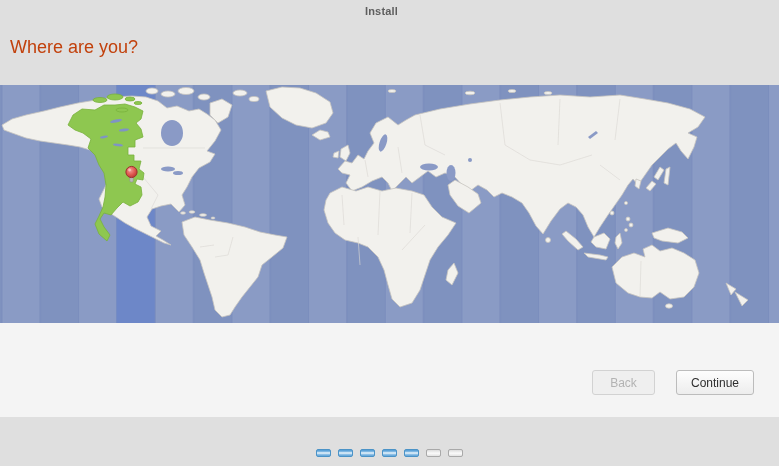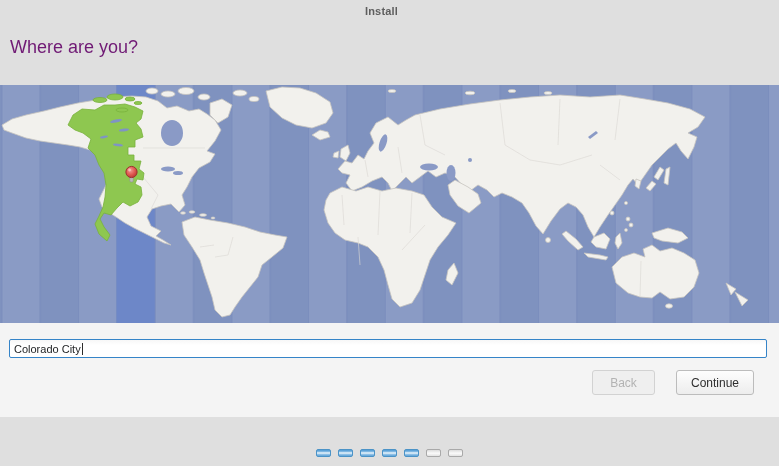--- a/index.html
+++ b/index.html
@@ -4,21 +4,21 @@
 <style>
   * { margin:0; padding:0; box-sizing:border-box; }
   html,body { width:779px; height:466px; }
   body { font-family:"Liberation Sans", sans-serif; background:#dfdfdf; }
   .window { position:relative; width:779px; height:466px; background:#dfdfdf; overflow:hidden; }
 
   .titlebar { position:absolute; top:0; left:0; right:16px; height:22px;
               display:flex; align-items:center; justify-content:center; }
   .titlebar .title { font-size:11px; font-weight:bold; color:#5e5e5e; letter-spacing:.2px; }
 
-  .heading { position:absolute; top:37px; left:10px; font-size:18px; font-weight:400; color:#701a75; }
+  .heading { position:absolute; top:37px; left:10px; font-size:18px; font-weight:400; color:#c2410c; }
 
   .map-wrap { position:absolute; top:85px; left:0; width:779px; height:238px; }
   .map-wrap svg { display:block; }
 
   .lower { position:absolute; top:323px; left:0; width:779px; height:94px; background:#f4f4f4; }
 
   .city-input { position:absolute; top:16px; left:9px; width:758px; height:19px;
                 background:linear-gradient(180deg,#f7f7f7 0%, #ffffff 30%);
                 border:1px solid #3584c8; border-radius:2px;
                 display:flex; align-items:center; padding-left:4px;
@@ -188,24 +188,20 @@
 
       <g>
         <rect x="129.8" y="91" width="3.4" height="6" rx="1.2" fill="#b9b9b9" stroke="#8a8a8a" stroke-width="0.5"></rect>
         <circle cx="131.5" cy="87" r="5.6" fill="url(#pinball)" stroke="#9d2f2f" stroke-width="1"></circle>
         <circle cx="129.6" cy="85" r="1.4" fill="#f6c2be" opacity="0.9"></circle>
       </g>
     </svg>
   </div>
 
   <div class="lower">
-    <div class="city-input" role="textbox">
-      <span>Colorado City</span>
-      <span class="caret"></span>
-    </div>
     <div class="btn btn-back">Back</div>
     <div class="btn btn-continue">Continue</div>
   </div>
 
   <div class="footer">
     <div class="dots">
         <div class="dot done"></div>
         <div class="dot done"></div>
         <div class="dot done"></div>
         <div class="dot done"></div>

